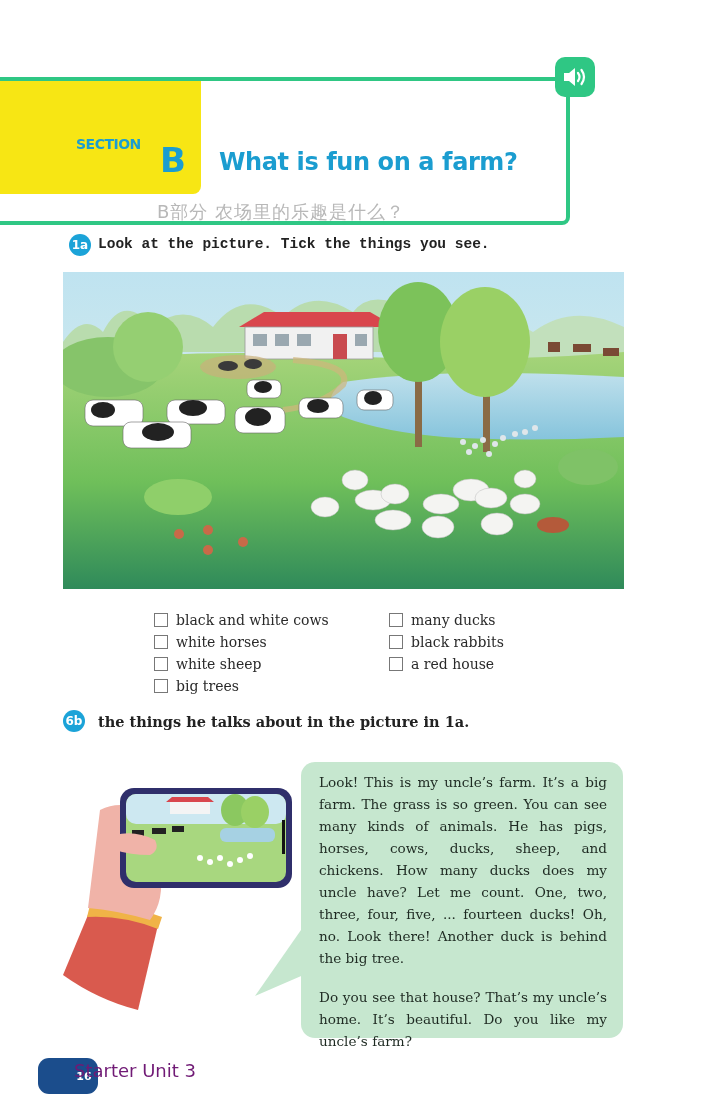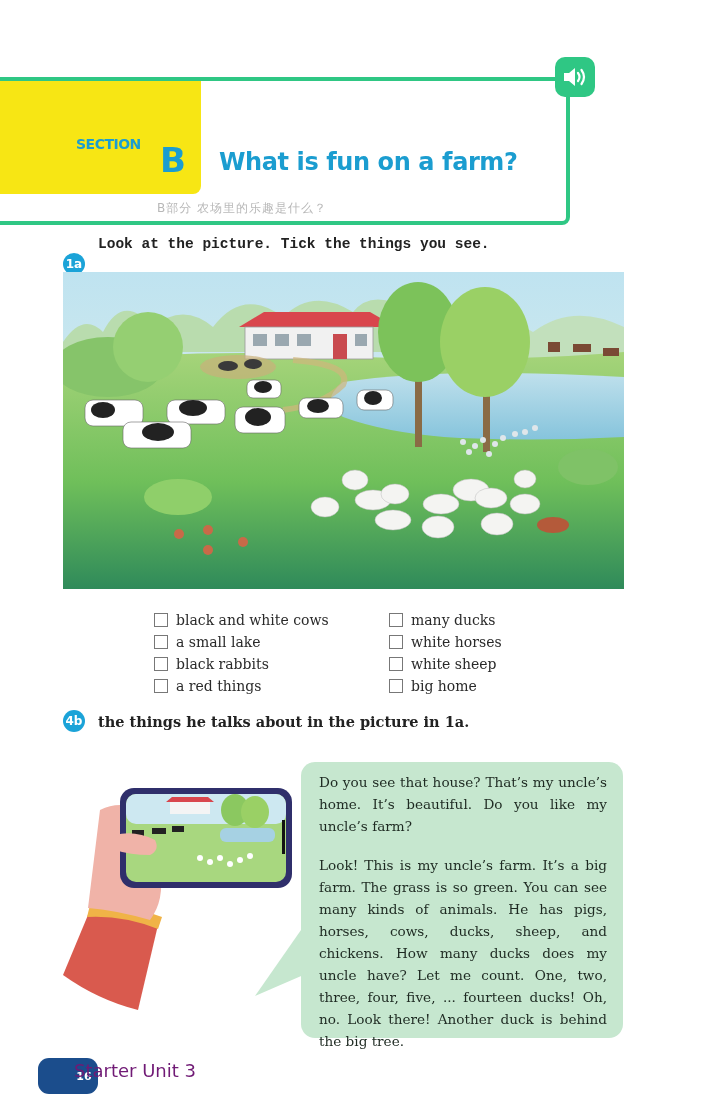--- a/index.html
+++ b/index.html
@@ -24,21 +24,21 @@
   }
   .section-letter {
     left: 160px; top: 140px; font-family: "DejaVu Sans", sans-serif; font-weight: bold;
     font-size: 34px; color: #1b9dd0; line-height: 40px;
   }
   .section-title {
     left: 219px; top: 148px; font-family: "DejaVu Sans", sans-serif; font-weight: bold;
     font-size: 24px; color: #1b9dd0; letter-spacing: -0.4px;
   }
   .section-subtitle {
-    left: 157px; top: 200px; font-family: "DejaVu Sans", sans-serif; font-size: 12px; color: #b8b8b8;
+    left: 157px; top: 200px; font-family: "DejaVu Sans", sans-serif; font-size: 18px; color: #b8b8b8;
     letter-spacing: 1px;
   }
   .audio-btn {
     left: 555px; top: 57px; width: 40px; height: 40px; background: #2fc784; border-radius: 10px;
     display: flex; align-items: center; justify-content: center; cursor: pointer;
   }
 
   
   .badge {
     width: 22px; height: 22px; border-radius: 50%; background: #1ba3d8; color: #fff;
@@ -89,21 +89,21 @@
 <div class="abs section-title">What is fun on a farm?</div>
 <div class="abs section-subtitle">B部分   农场里的乐趣是什么？</div>
 <div class="abs audio-btn">
   <svg width="26" height="20" viewBox="0 0 26 20">
     <path d="M2 6 h5 l6 -5 v18 l-6 -5 h-5 z" fill="#fff"></path>
     <path d="M16 6 q3 4 0 8" stroke="#fff" stroke-width="2.2" fill="none" stroke-linecap="round"></path>
     <path d="M19.5 3 q5 7 0 14" stroke="#fff" stroke-width="2.2" fill="none" stroke-linecap="round"></path>
   </svg>
 </div>
 
-<div class="abs badge" style="left:63px; top:234px;margin-top:19px;">1a</div>
+<div class="abs badge" style="left:69px; top:234px;">1a</div>
 <div class="abs instruction" style="left:98px; top:234px;font-family:Liberation Mono, monospace;">Look at the picture. Tick the things you see.</div>
 
 <div class="abs farm-pic">
   <svg width="561" height="317" viewBox="0 0 561 317">
     <defs>
       <linearGradient id="sky" x1="0" y1="0" x2="0" y2="1">
         <stop offset="0" stop-color="#bfe3f0"></stop>
           <stop offset="1" stop-color="#e4f2ea"></stop>
       </linearGradient>
       <linearGradient id="grass" x1="0" y1="0" x2="0" y2="1">
@@ -218,45 +218,41 @@
   <div class="check-item">
       <span class="check-box"></span>
       <span>black and white cows</span>
     </div>
   <div class="check-item">
       <span class="check-box"></span>
       <span>many ducks</span>
     </div>
   <div class="check-item">
       <span class="check-box"></span>
-      <span>a small lake</span>
-    </div>
-  <div class="check-item">
-      <span class="check-box"></span>
       <span>white horses</span>
     </div>
   <div class="check-item">
       <span class="check-box"></span>
       <span>black rabbits</span>
     </div>
   <div class="check-item">
       <span class="check-box"></span>
       <span>white sheep</span>
     </div>
   <div class="check-item">
       <span class="check-box"></span>
-      <span>a red things</span>
-    </div>
-  <div class="check-item">
-      <span class="check-box"></span>
-      <span>big home</span>
-    </div>
-</div>
-
-<div class="abs badge" style="left:63px; top:710px;">4b</div>
+      <span>a red house</span>
+    </div>
+  <div class="check-item">
+      <span class="check-box"></span>
+      <span>big trees</span>
+    </div>
+</div>
+
+<div class="abs badge" style="left:63px; top:710px;">6b</div>
 <div class="abs instruction" style="left:98px; top:711px; width:540px;">
   <div>the things he talks about in the picture in 1a.</div>
 </div>
 
 <div class="abs hand-illustration">
   <svg width="240" height="230" viewBox="0 0 240 230">
 
     <path d="M28 135 q30 -5 70 10 l-20 85 q-40 -10 -75 -35 z" fill="#d95a4e"></path>
     <path d="M30 125 q35 -2 72 12 l-4 12 q-35 -14 -71 -12 z" fill="#f0b347"></path>
 
@@ -286,18 +282,18 @@
     <rect x="222" y="40" width="3" height="34" fill="#111"></rect>
 
     <path d="M55 55 q20 -5 40 5 q5 10 -5 15 q-20 0 -35 -5 z" fill="#f0b3a8"></path>
   </svg>
 </div>
 
 <svg class="abs bubble-tail" width="60" height="70" viewBox="0 0 60 70">
   <path d="M46 0 L0 66 L60 40 Z" fill="#c6e7cf"></path>
 </svg>
 <div class="abs bubble">
+  <p>Look! This is my uncle’s farm. It’s a big farm. The grass is so green. You can see many kinds of animals. He has pigs, horses, cows, ducks, sheep, and chickens. How many ducks does my uncle have? Let me count. One, two, three, four, five, ... fourteen ducks! Oh, no. Look there! Another duck is behind the big tree.</p>
   <p>Do you see that house? That’s my uncle’s home. It’s beautiful. Do you like my uncle’s farm?</p>
-  <p>Look! This is my uncle’s farm. It’s a big farm. The grass is so green. You can see many kinds of animals. He has pigs, horses, cows, ducks, sheep, and chickens. How many ducks does my uncle have? Let me count. One, two, three, four, five, ... fourteen ducks! Oh, no. Look there! Another duck is behind the big tree.</p>
 </div>
 
 <div class="abs page-num">16</div>
 <div class="abs unit-label">Starter Unit 3</div>
 
 </body></html>

